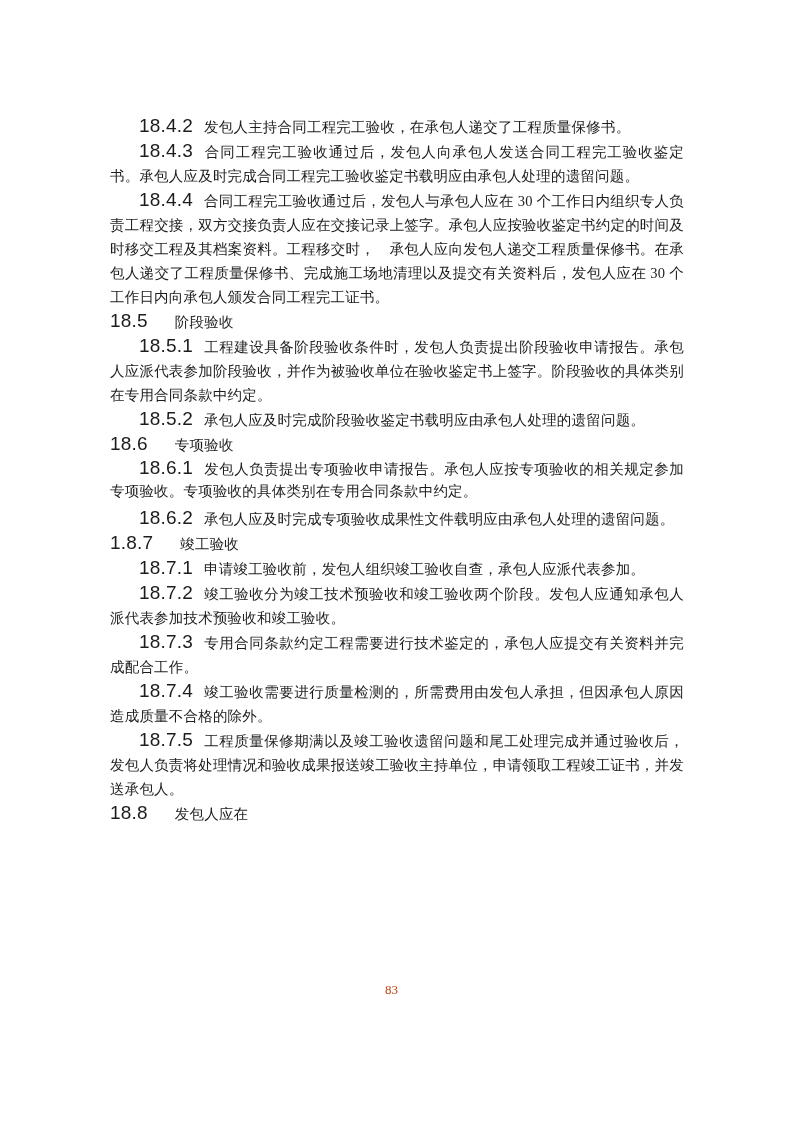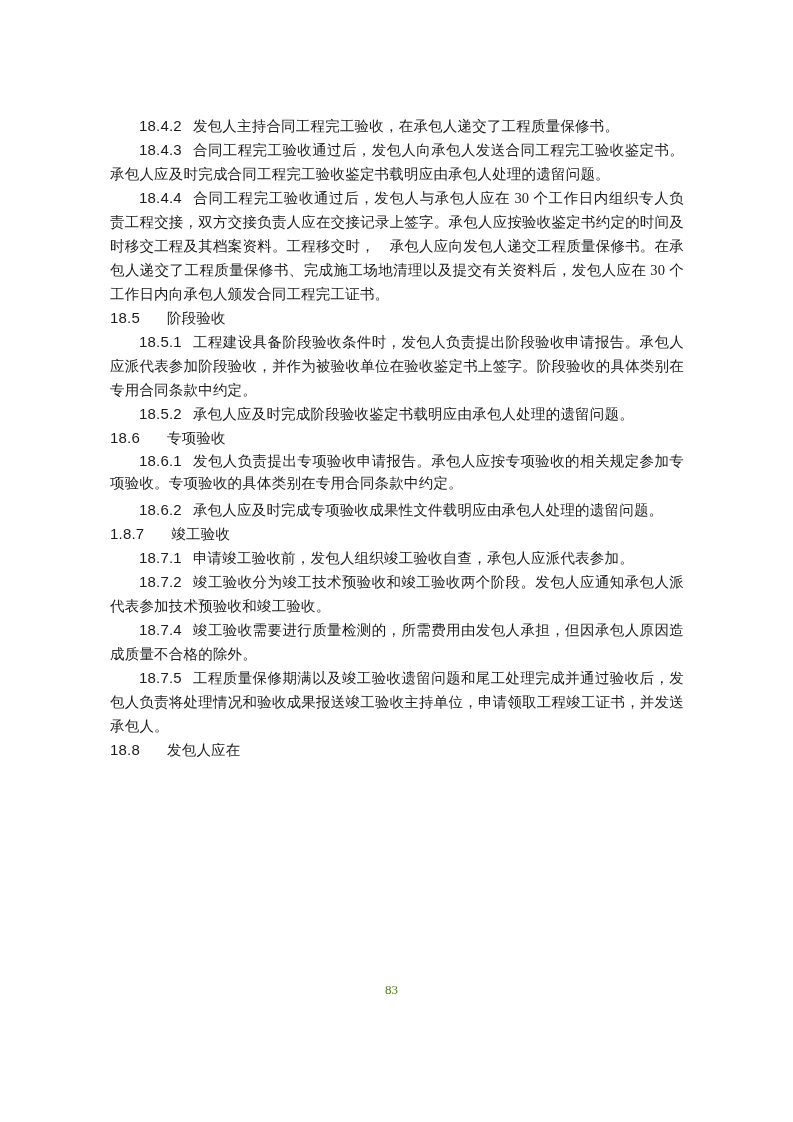--- a/index.html
+++ b/index.html
@@ -26,33 +26,33 @@
     text-align: justify;
     letter-spacing: 0.2px;
   }
   .clause { text-indent: 2em; margin-bottom: 7px; }
   .heading { text-indent: 0; margin: 4px 0 4px 0; }
   .tight { margin: 0 0 2px 0; }
   .clause.tight { line-height: 22px; margin-bottom: 4px; }
   .mb-lg { margin-bottom: 13px; }
   .num {
     font-family: "Liberation Sans", "DejaVu Sans", sans-serif;
-    font-size: 15px;
+    font-size: 19px;
     margin-right: 11px;
   }
   .heading .num { margin-right: 27px; }
   .page-number {
     position: absolute;
     left: 0;
     right: 10px;
     top: 982px;
     text-align: center;
     font-size: 13px;
     font-family: "Liberation Serif", "DejaVu Serif", serif;
-    color: #4d7c0f;
+    color: #c2410c;
   }
 </style>
 </head>
 <body>
 
 <div class="page">
   <div class="content">
 
     <p class="clause"><span class="num">18.4.2</span><span class="txt">发包人主持合同工程完工验收，在承包人递交了工程质量保修书。</span></p>
 
@@ -71,20 +71,21 @@
     <p class="clause tight"><span class="num">18.6.1</span><span class="txt">发包人负责提出专项验收申请报告。承包人应按专项验收的相关规定参加专项验收。专项验收的具体类别在专用合同条款中约定。</span></p>
 
     <p class="clause"><span class="num">18.6.2</span><span class="txt">承包人应及时完成专项验收成果性文件载明应由承包人处理的遗留问题。</span></p>
 
     <p class="heading tight"><span class="num">1.8.7</span><span class="txt">竣工验收</span></p>
 
     <p class="clause"><span class="num">18.7.1</span><span class="txt">申请竣工验收前，发包人组织竣工验收自查，承包人应派代表参加。</span></p>
 
     <p class="clause"><span class="num">18.7.2</span><span class="txt">竣工验收分为竣工技术预验收和竣工验收两个阶段。发包人应通知承包人派代表参加技术预验收和竣工验收。</span></p>
 
+    <p class="clause"><span class="num">18.7.3</span><span class="txt">专用合同条款约定工程需要进行技术鉴定的，承包人应提交有关资料并完成配合工作。</span></p>
 
     <p class="clause"><span class="num">18.7.4</span><span class="txt">竣工验收需要进行质量检测的，所需费用由发包人承担，但因承包人原因造成质量不合格的除外。</span></p>
 
     <p class="clause"><span class="num">18.7.5</span><span class="txt">工程质量保修期满以及竣工验收遗留问题和尾工处理完成并通过验收后，发包人负责将处理情况和验收成果报送竣工验收主持单位，申请领取工程竣工证书，并发送承包人。</span></p>
 
     <p class="heading"><span class="num">18.8</span><span class="txt">发包人应在</span></p>
 
 
   </div>
 

